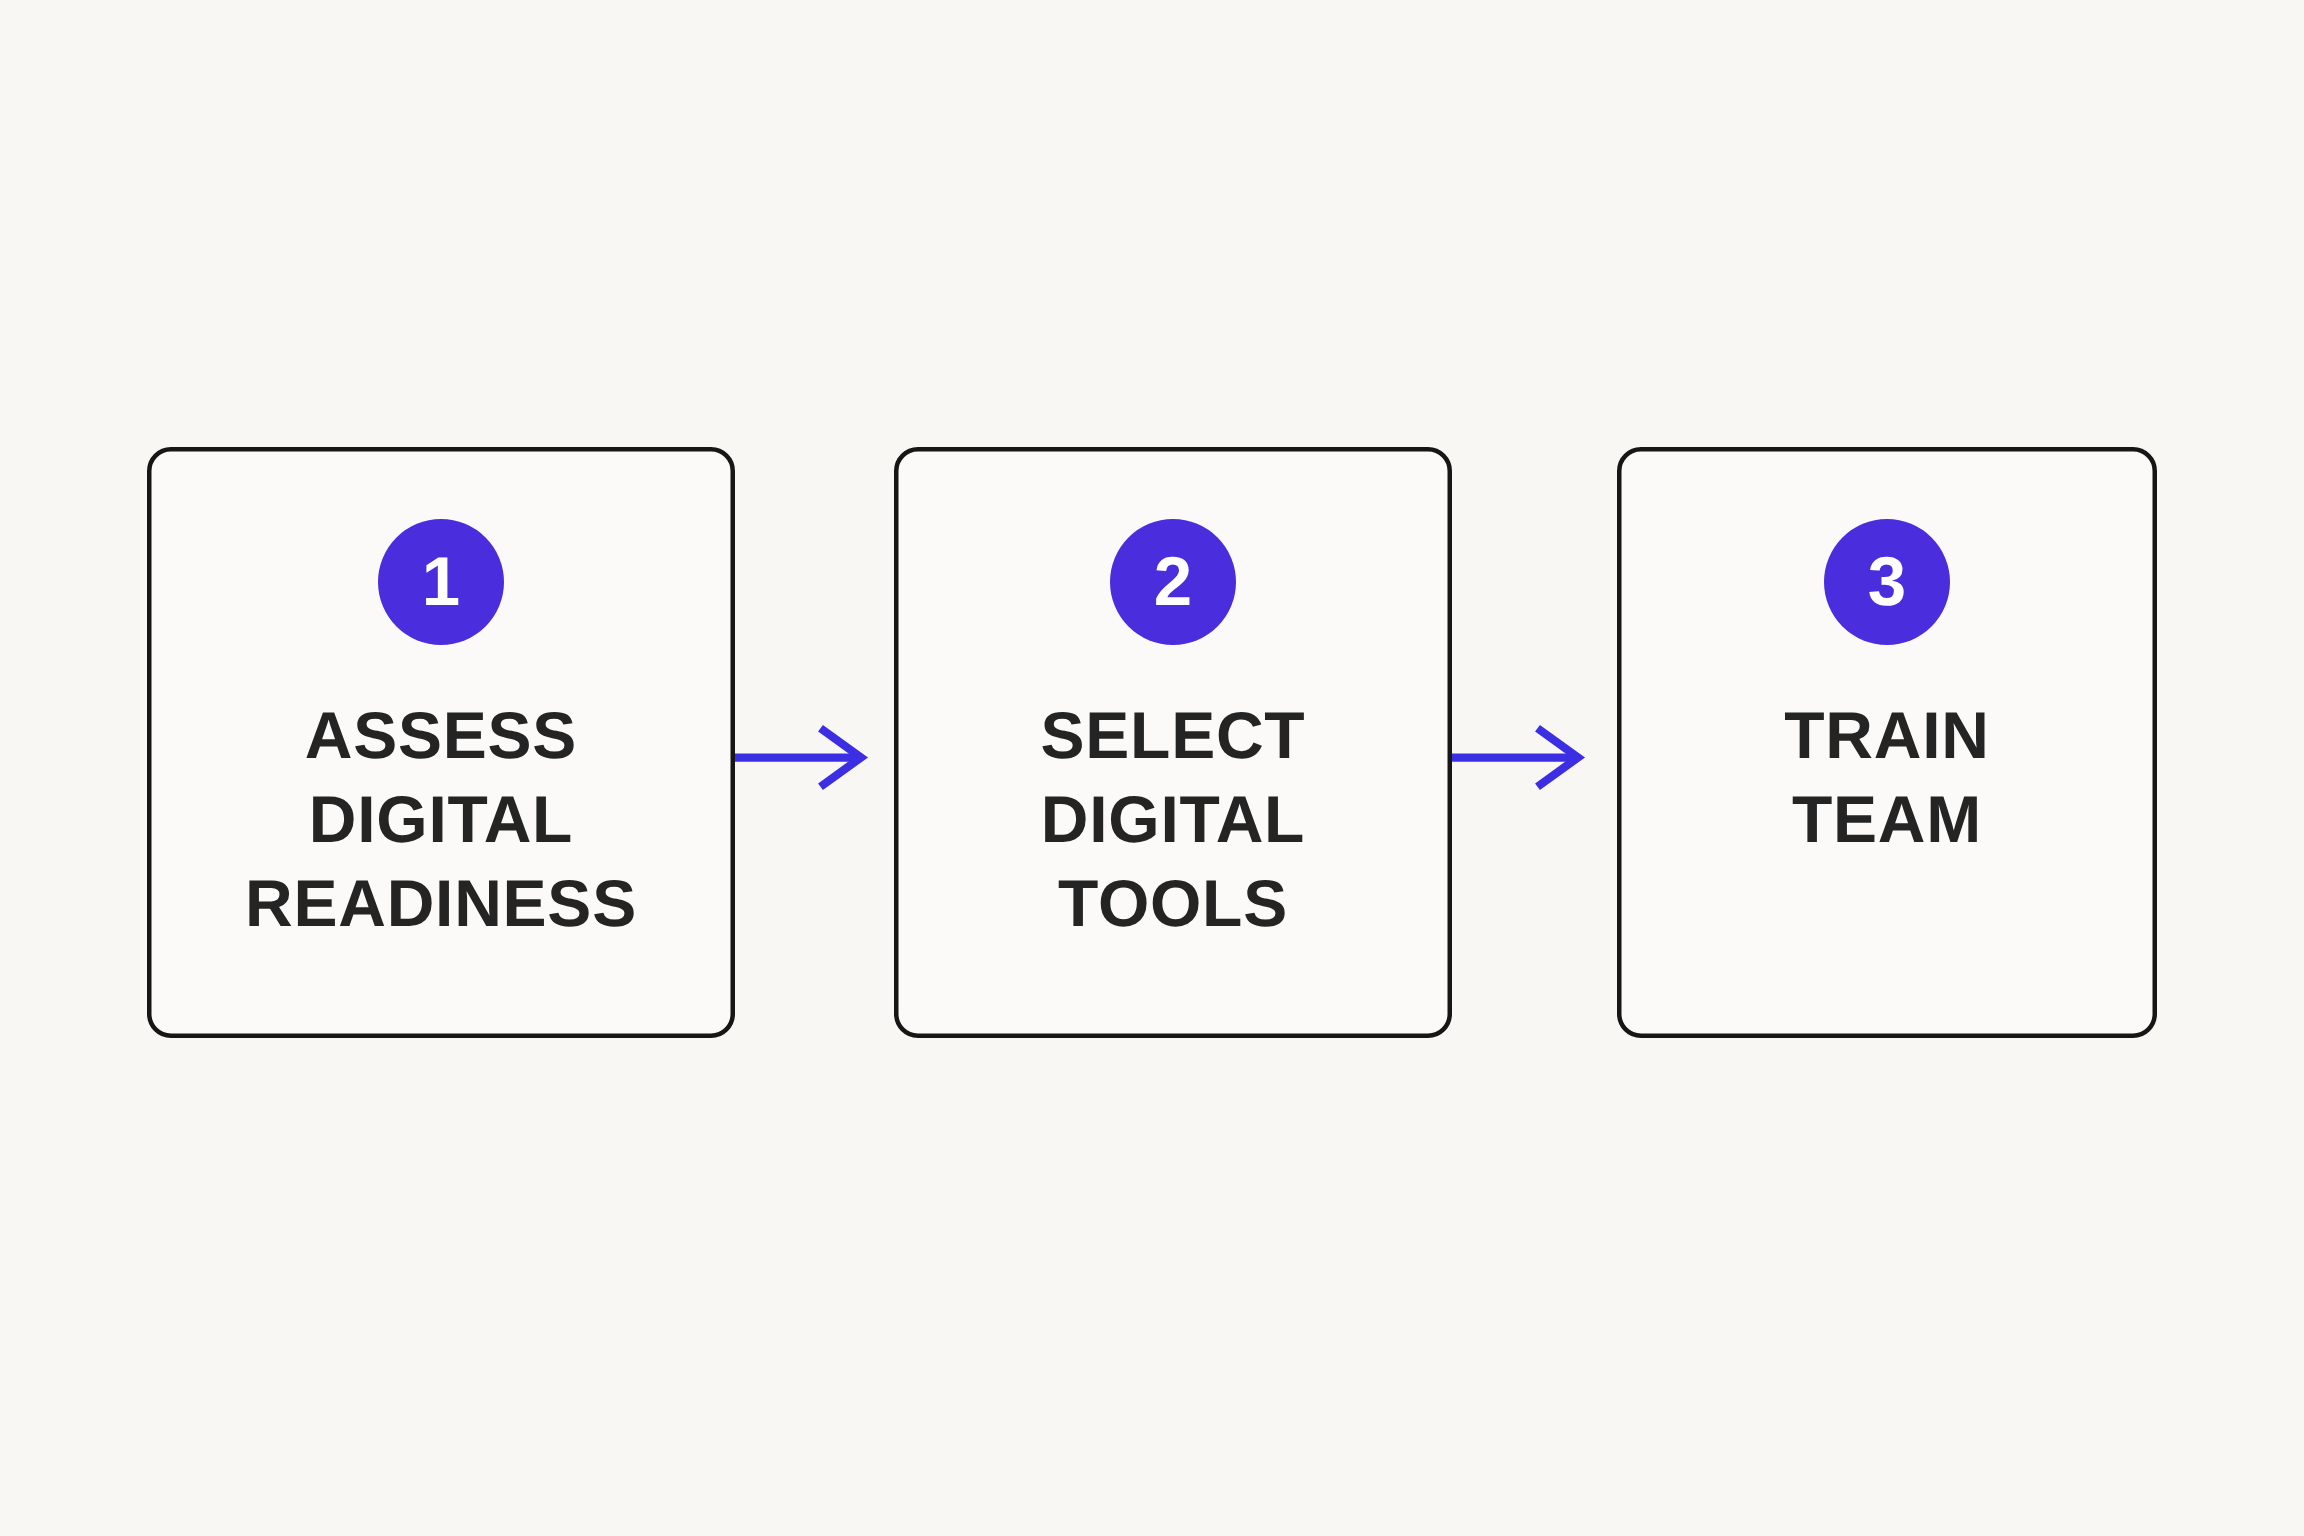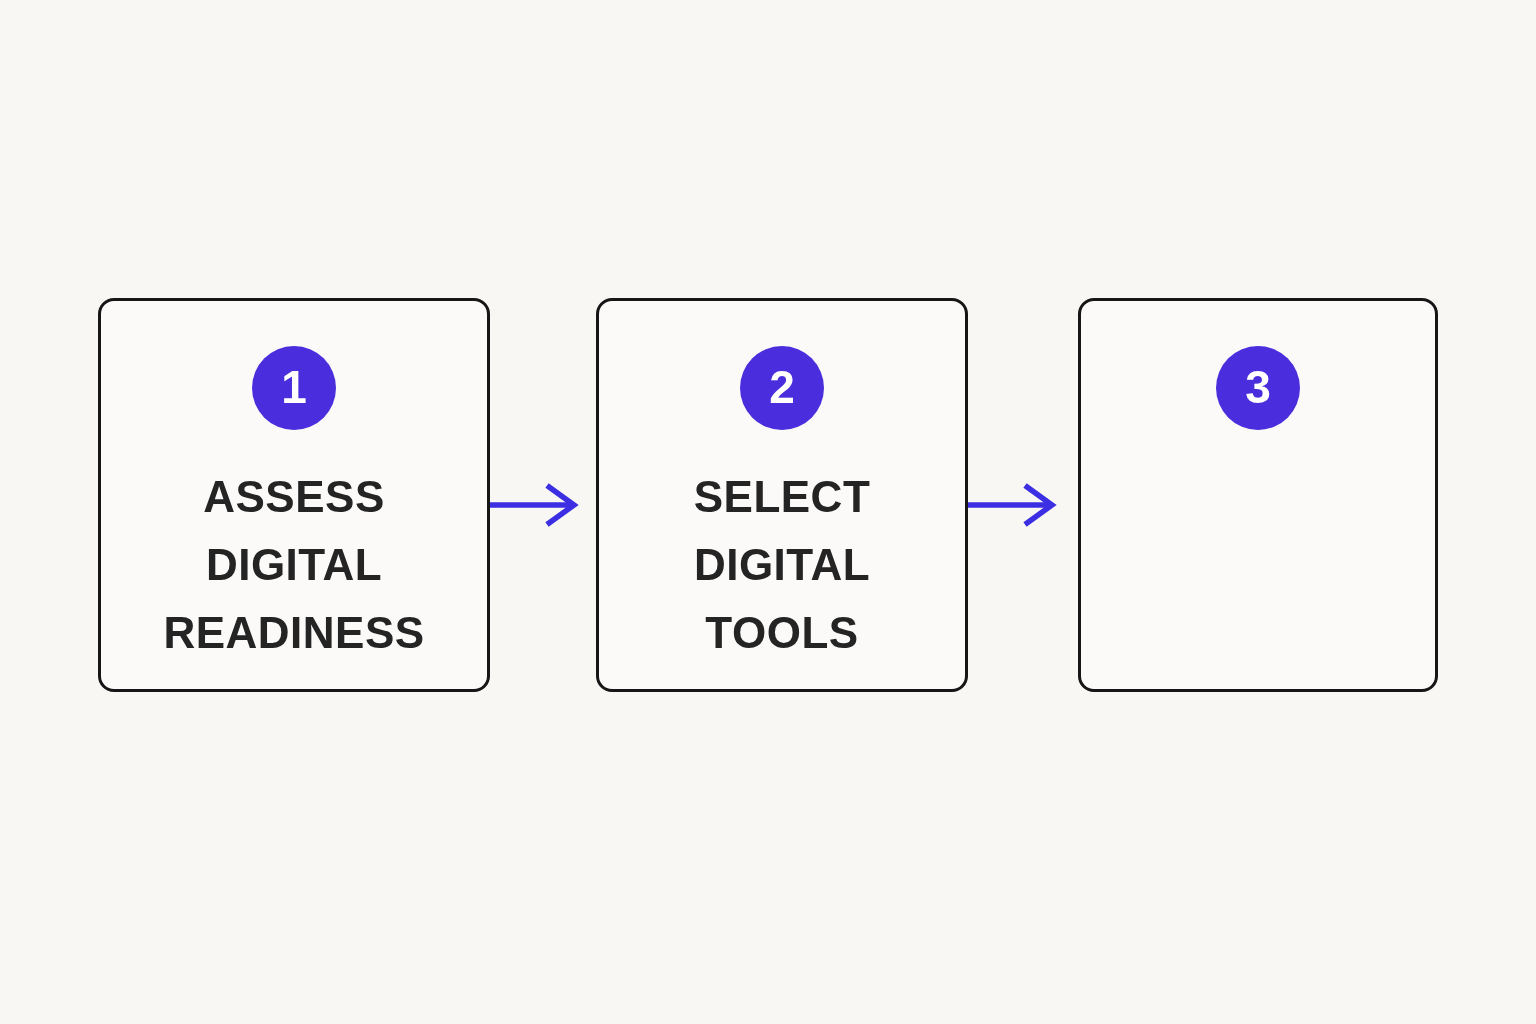--- a/index.html
+++ b/index.html
@@ -45,21 +45,21 @@
     color: #ffffff;
     font-size: 46px;
     font-weight: 700;
     line-height: 1;
     transform: translateY(-1px);
   }
   .step-title {
     margin-top: 33px;
     font-size: 44px;
     font-weight: 700;
-    line-height: 68px;
+    line-height: 56px;
     color: var(--text, #242424);
     text-align: center;
     white-space: pre-line;
     letter-spacing: 0.5px;
   }
   .arrow {
     position: absolute;
     top: 477px;
     width: 92px;
     height: 56px;
@@ -109,15 +109,17 @@
     <svg viewBox="0 0 92 56" xmlns="http://www.w3.org/2000/svg" aria-hidden="true">
       <path d="M2 28 H82"></path>
       <path d="M59 8.5 L86 28 L59 47.5"></path>
     </svg>
   </div>
 
   <div class="step-box b3">
     <div class="step-circle">
       <span class="step-number">3</span>
     </div>
+    <div class="step-title">TRAIN
+TEAM</div>
   </div>
 
 </div>
 
 </body></html>

